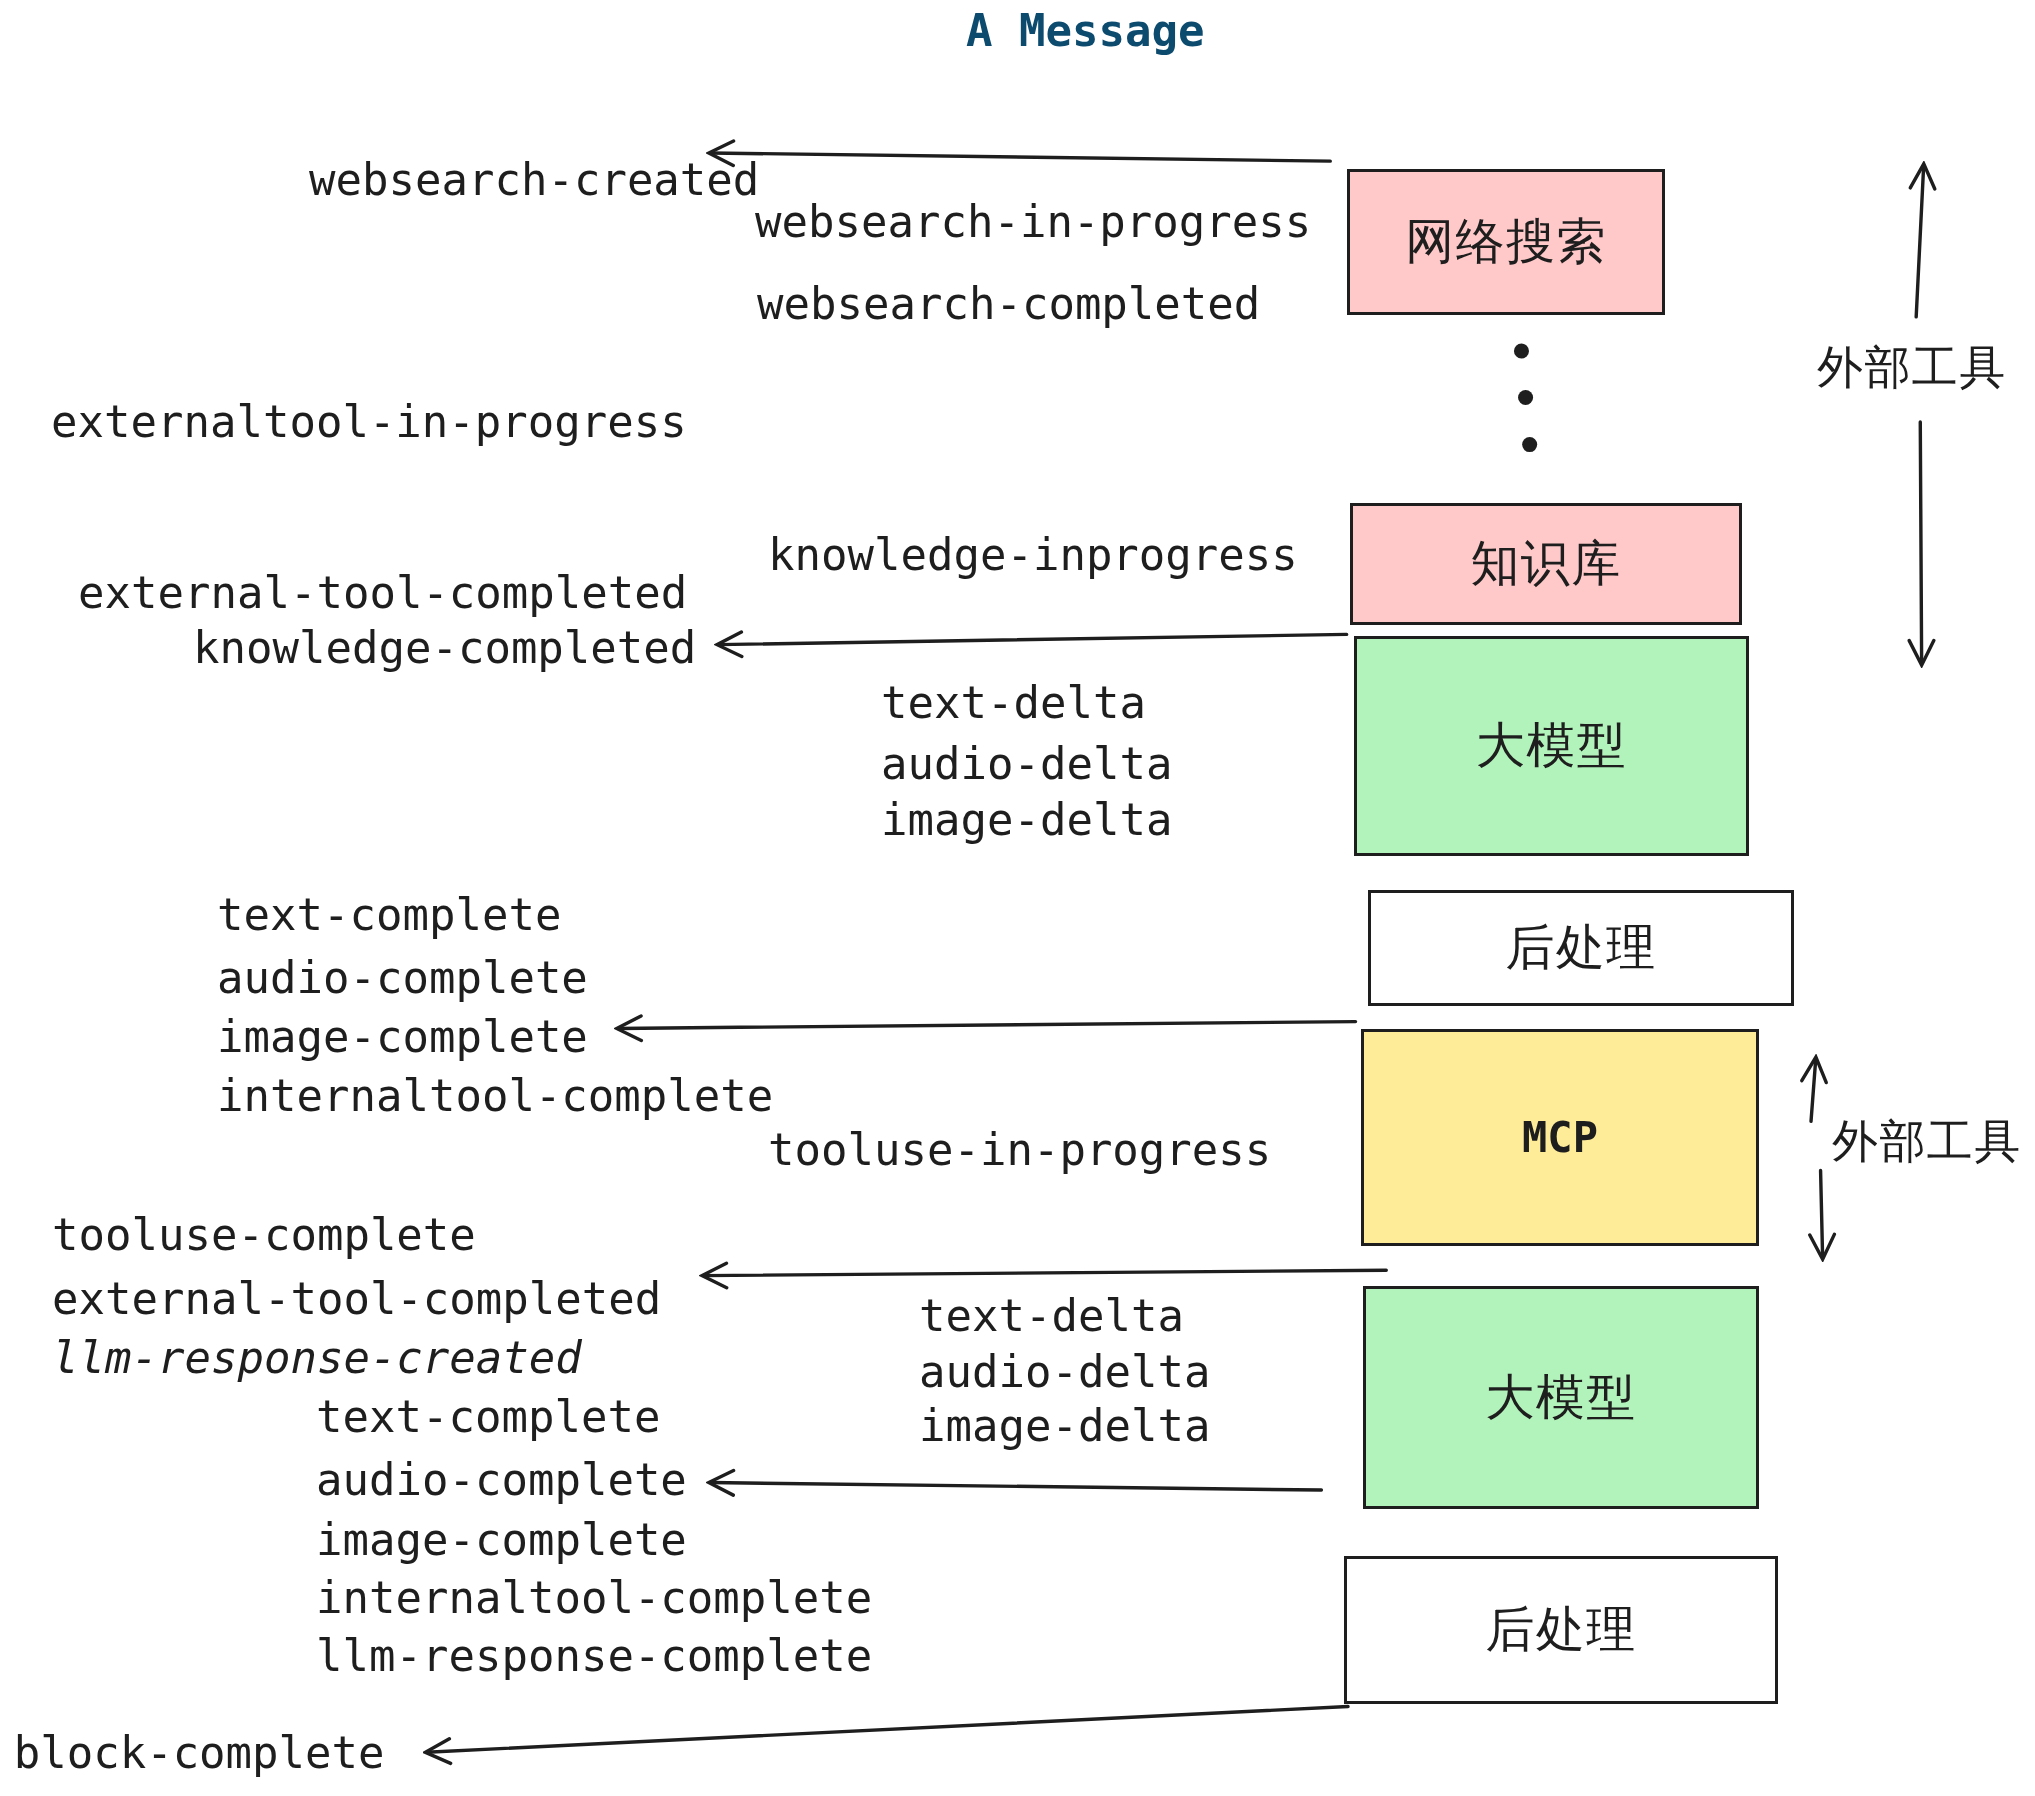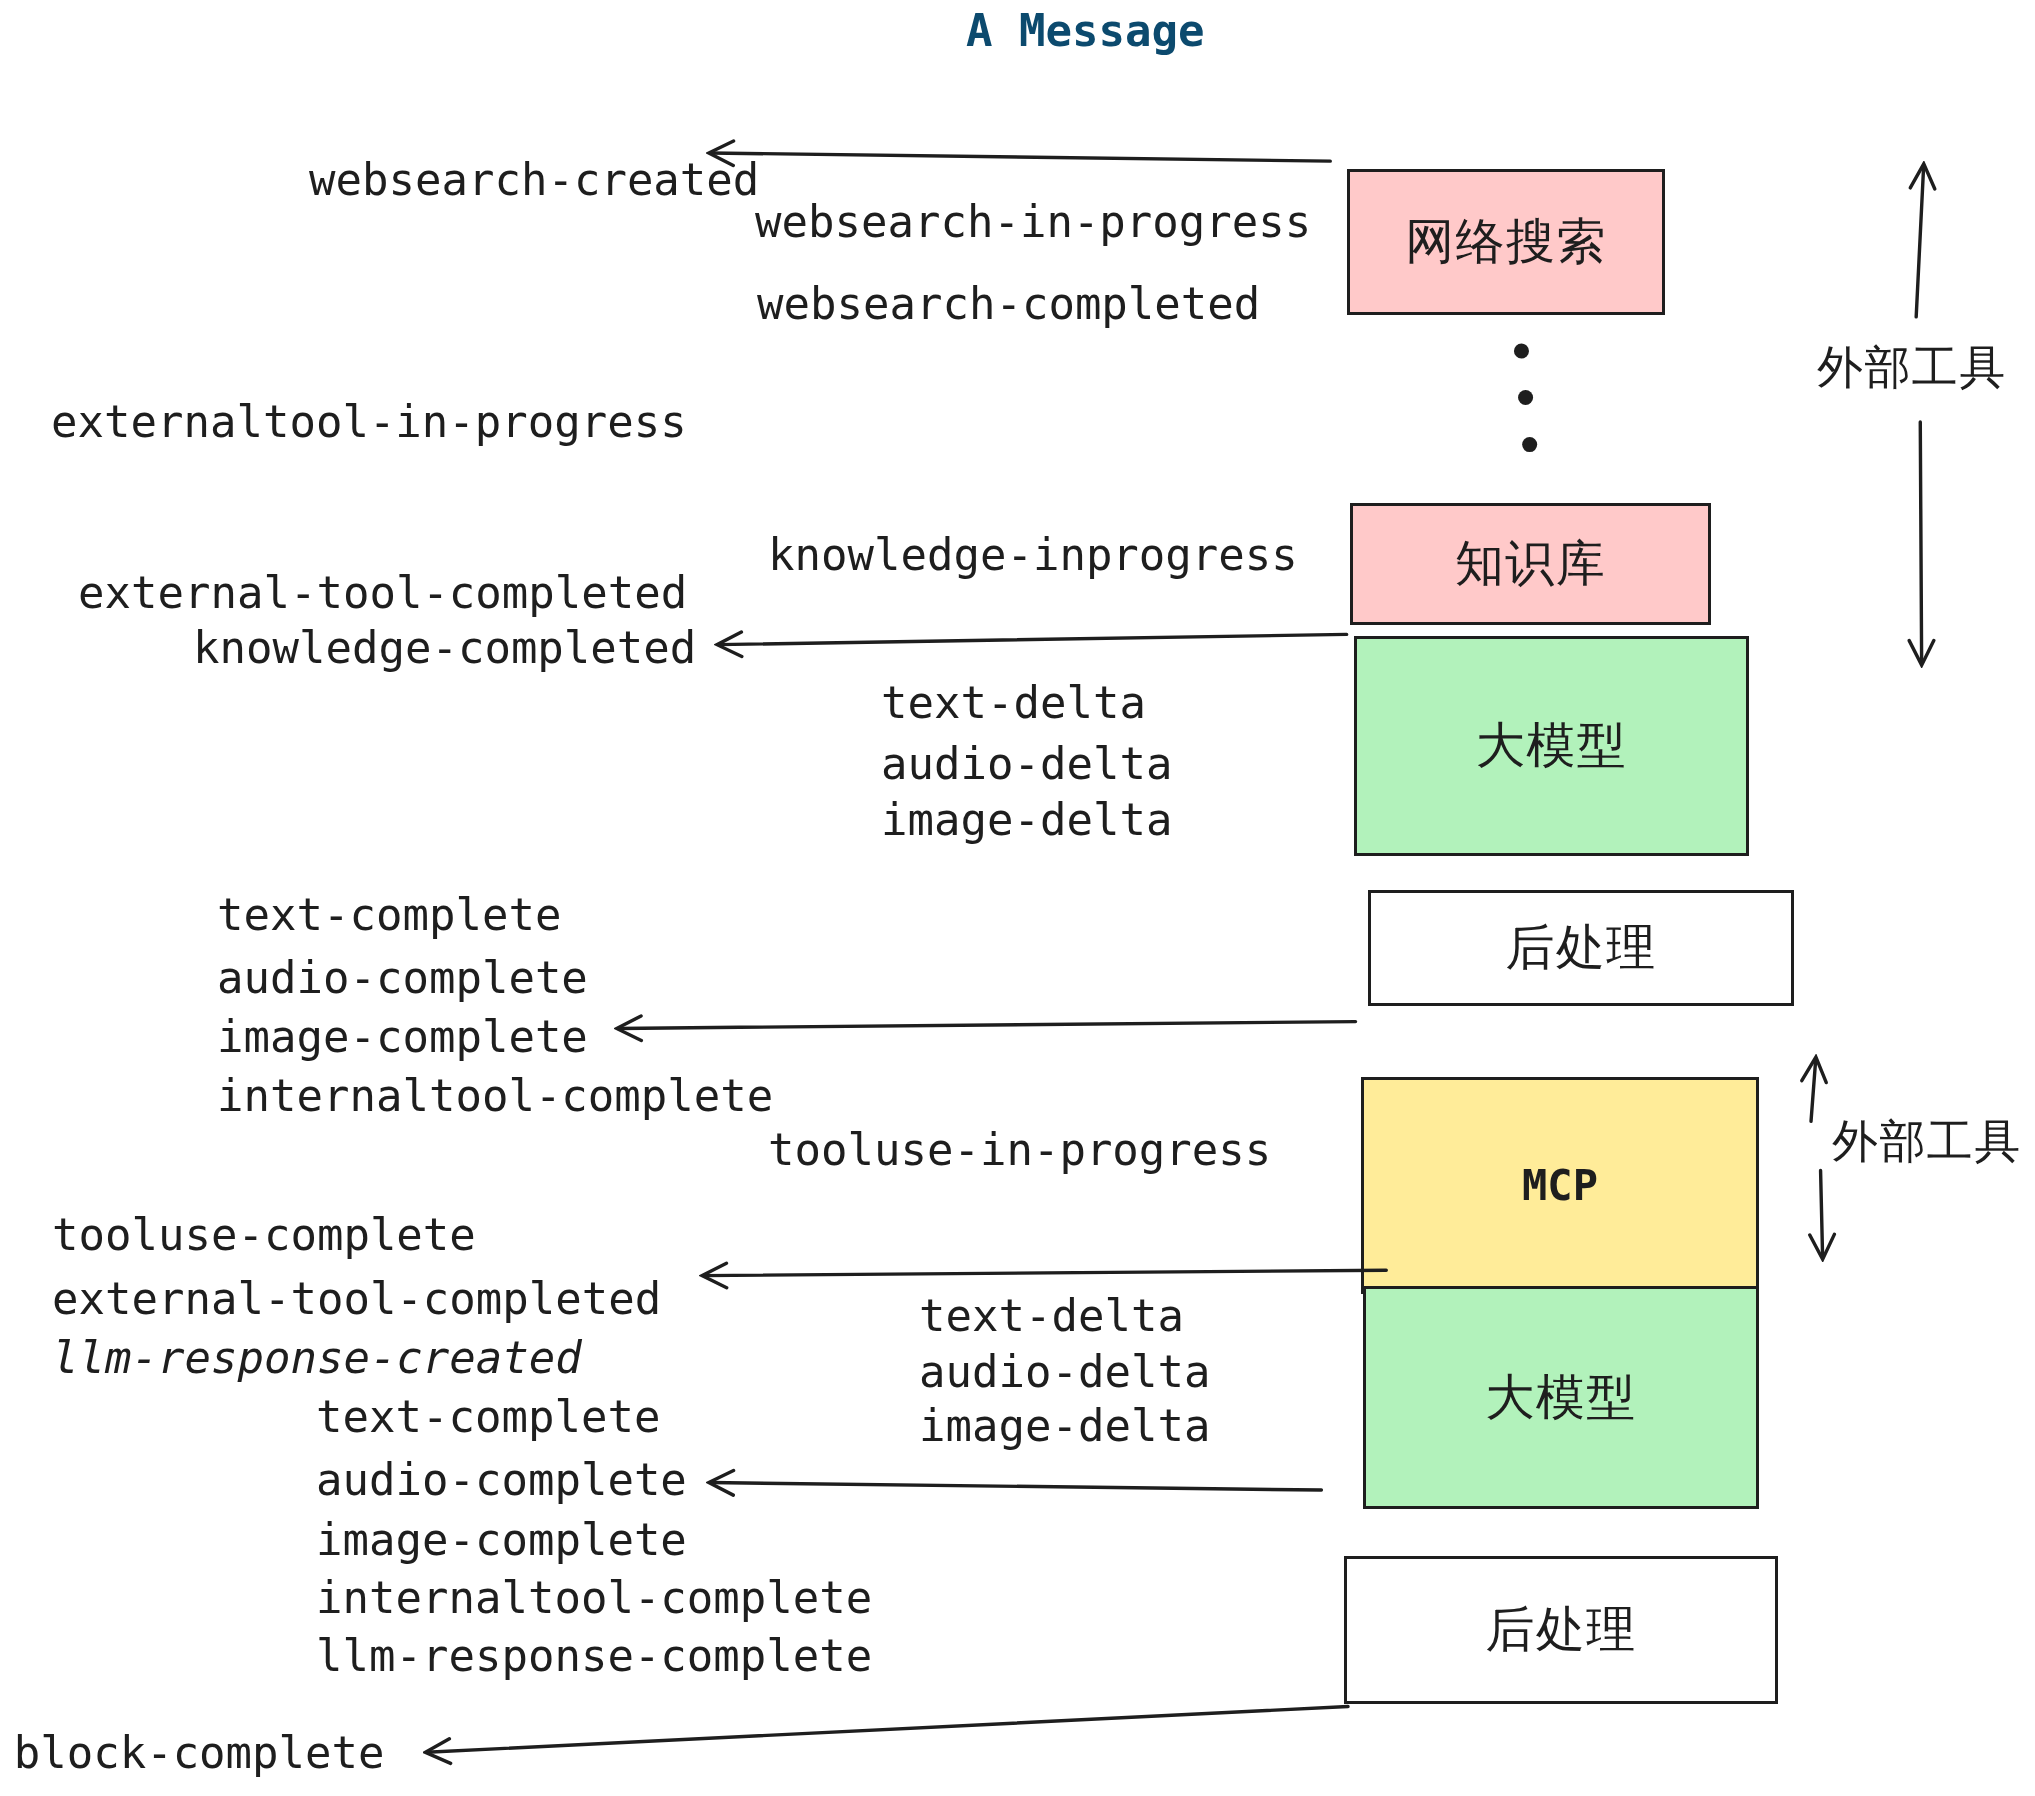--- a/index.html
+++ b/index.html
@@ -102,33 +102,33 @@
   <div class="ev" style="left:316px;  top:1458px;">audio-complete</div>
   <div class="ev" style="left:316px;  top:1518px;">image-complete</div>
   <div class="ev" style="left:316px;  top:1576px;">internaltool-complete</div>
   <div class="ev" style="left:316px;  top:1634px;">llm-response-complete</div>
   <div class="ev" style="left:13.7px;   top:1731px;">block-complete</div>
 
   <div class="box" style="left: 1347px; top: 169px; width: 318px; height: 146px; background-color: rgb(255, 201, 201);">
     <span>网络搜索</span>
   </div>
 
-  <div class="box" style="left: 1350px; top: 503px; width: 361px; height: 122px; background-color: rgb(255, 201, 201);">
+  <div class="box" style="left: 1350px; top: 503px; width: 392px; height: 122px; background-color: rgb(255, 201, 201);">
     <span>知识库</span>
   </div>
 
   <div class="box" style="left: 1354px; top: 636px; width: 395px; height: 220px; background-color: rgb(178, 242, 187);">
     <span>大模型</span>
   </div>
 
   <div class="box" style="left: 1368px; top: 890px; width: 426px; height: 116px; background-color: rgb(255, 255, 255);">
     <span>后处理</span>
   </div>
 
-  <div class="box mono" style="left: 1361px; top: 1029px; width: 398px; height: 217px; background-color: rgb(255, 236, 153); margin-top: 48px;">
+  <div class="box mono" style="left: 1361px; top: 1029px; width: 398px; height: 217px; background-color: rgb(255, 236, 153);">
     <span>MCP</span>
   </div>
 
   <div class="box" style="left: 1363px; top: 1286px; width: 396px; height: 223px; background-color: rgb(178, 242, 187);">
     <span>大模型</span>
   </div>
 
   <div class="box" style="left: 1344px; top: 1556px; width: 434px; height: 148px; background-color: rgb(255, 255, 255);">
     <span>后处理</span>
   </div>

